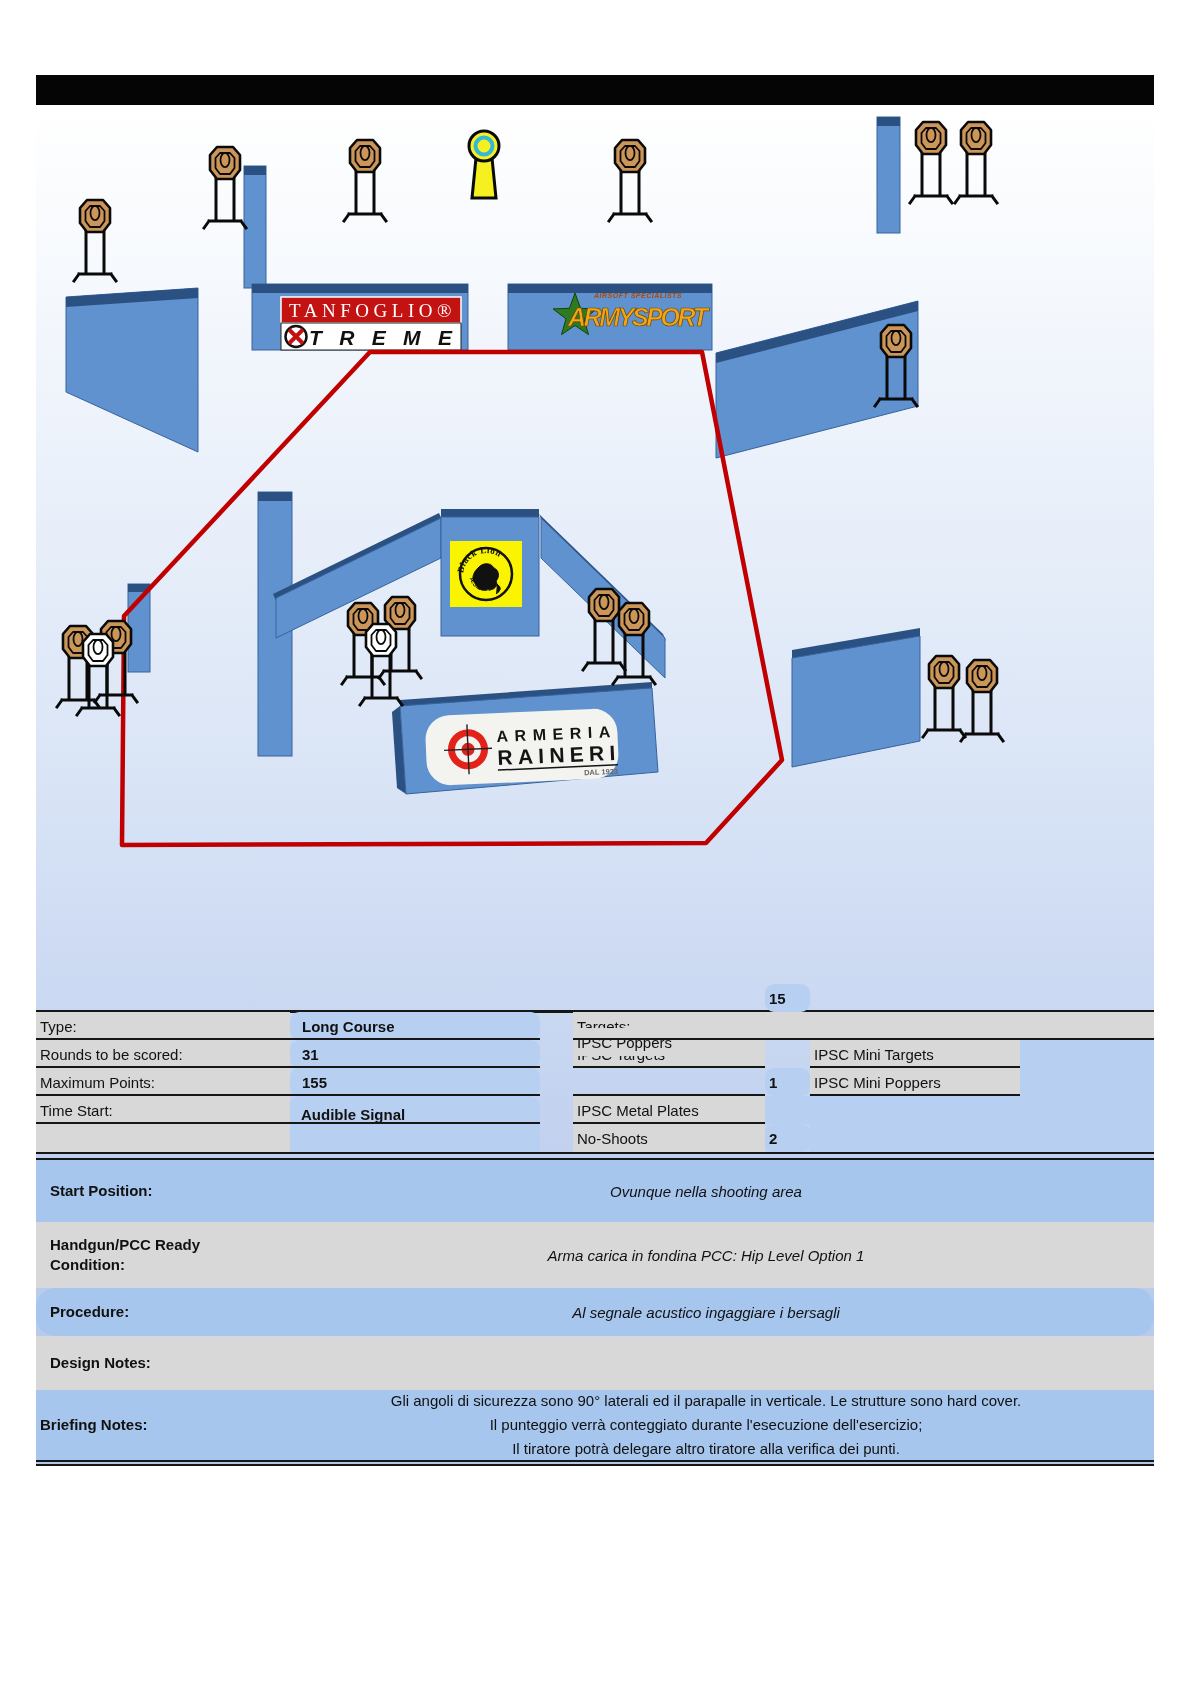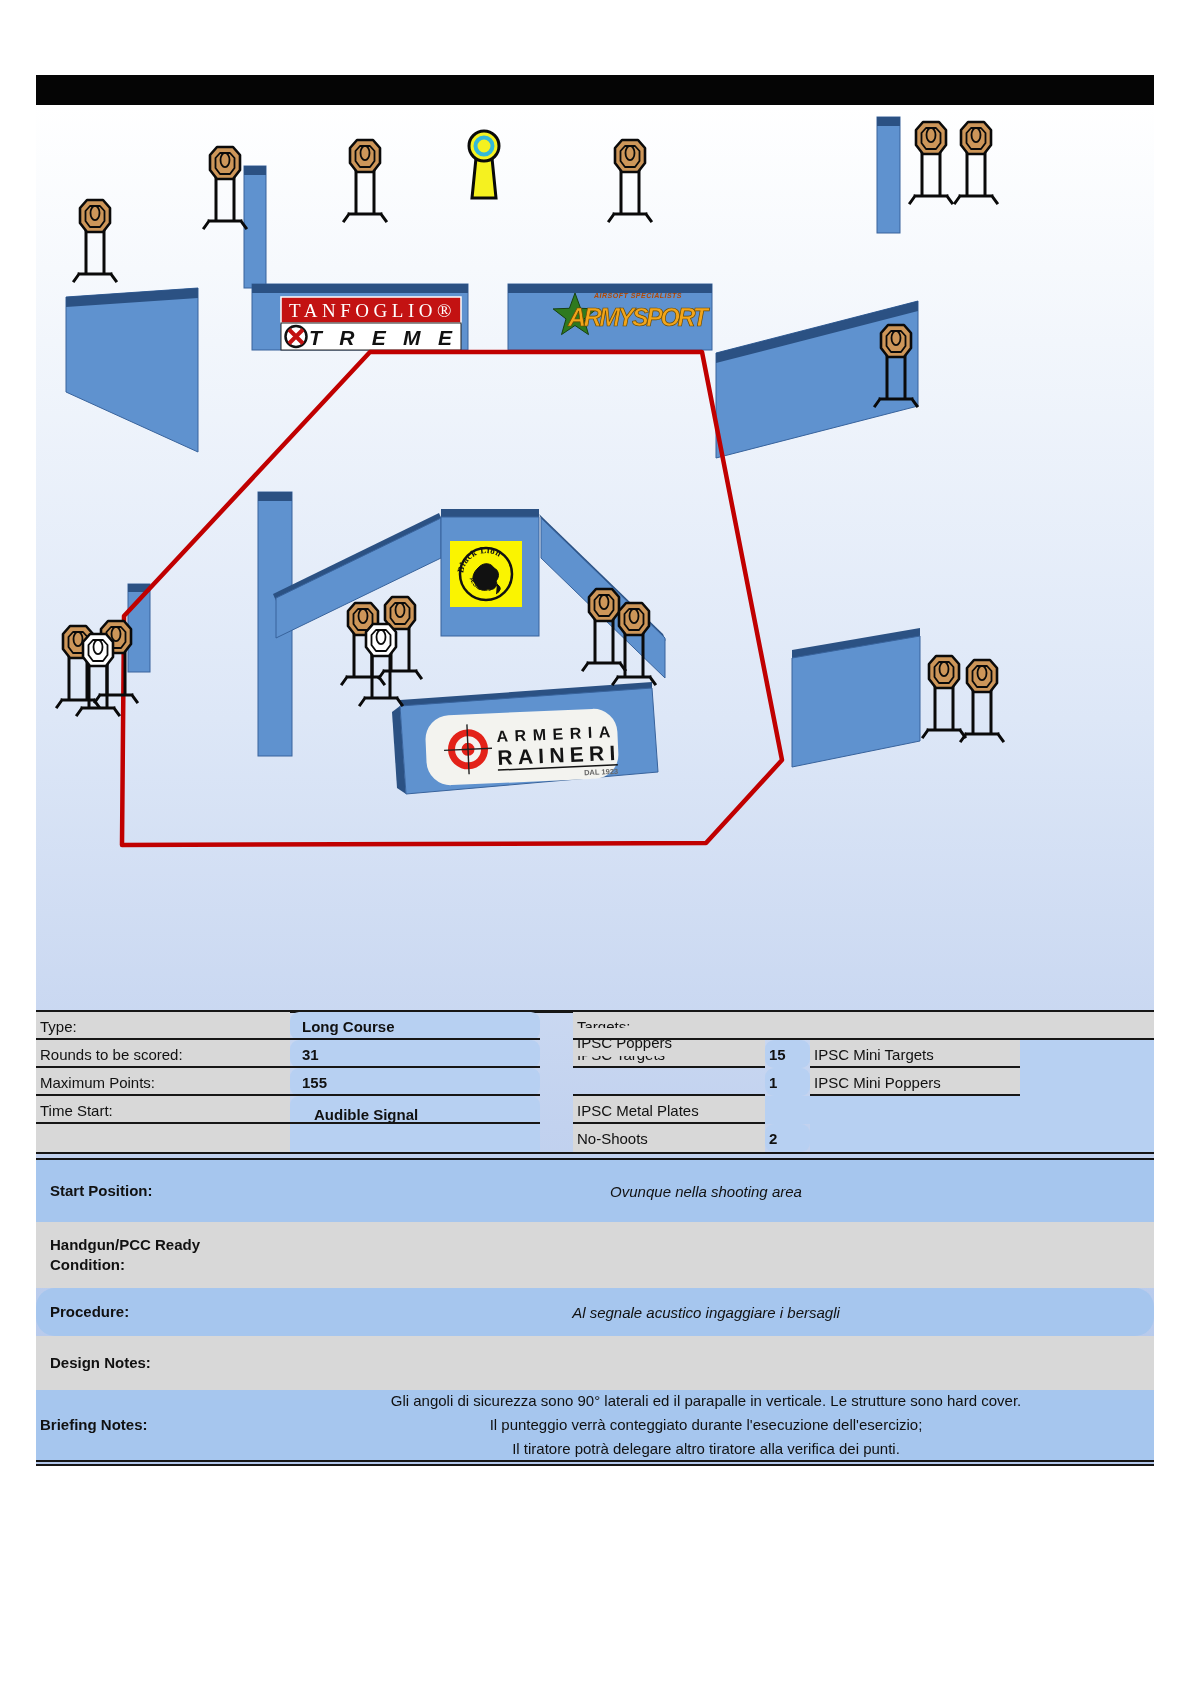--- a/index.html
+++ b/index.html
@@ -172,34 +172,34 @@
 
   <div class="cell gray" style="left:36px;top:1012px;width:254px;height:28px;">Type:</div>
   <div class="cell gray" style="left:36px;top:1040px;width:254px;height:28px;">Rounds to be scored:</div>
   <div class="cell gray" style="left:36px;top:1068px;width:254px;height:28px;">Maximum Points:</div>
   <div class="cell gray" style="left:36px;top:1096px;width:254px;height:28px;">Time Start:</div>
   <div class="cell gray" style="left:36px;top:1124px;width:254px;height:28px;"></div>
 
   <div class="cell blue bold" style="left:290px;top:1012px;width:250px;height:28px;padding-left:12px;">Long Course</div>
   <div class="cell blue bold" style="left:290px;top:1040px;width:250px;height:28px;padding-left:12px;">31</div>
   <div class="cell blue bold" style="left:290px;top:1068px;width:250px;height:28px;padding-left:12px;">155</div>
-  <div class="cell blue bold" style="left:290px;top:1096px;width:250px;height:36px;padding-left:24px;">Audible Signal</div>
+  <div class="cell blue bold" style="left:290px;top:1096px;width:250px;height:36px;padding-left:11px;">Audible Signal</div>
   <div class="cell blue" style="left:290px;top:1124px;width:250px;height:28px;"></div>
 
   <div class="hline" style="left:36px;top:1038px;width:504px;"></div>
   <div class="hline" style="left:36px;top:1066px;width:504px;"></div>
   <div class="hline" style="left:36px;top:1094px;width:504px;"></div>
   <div class="hline" style="left:36px;top:1122px;width:504px;"></div>
 
   <div class="cell gray" style="left:573px;top:1012px;width:581px;height:28px;">Targets:</div>
   <div class="cell gray" style="left:573px;top:1040px;width:192px;height:28px;">IPSC Targets</div>
   <div class="cell gray" style="left:573px;top:1028px;width:192px;height:28px;">IPSC Poppers</div>
   <div class="cell gray" style="left:573px;top:1096px;width:192px;height:28px;">IPSC Metal Plates</div>
   <div class="cell gray" style="left:573px;top:1124px;width:192px;height:28px;">No-Shoots</div>
-  <div class="cell blue bold" style="left:765px;top:1040px;width:45px;height:28px;">15</div>
+  <div class="cell blue bold" style="left:765px;top:984px;width:45px;height:28px;">15</div>
   <div class="cell blue bold" style="left:765px;top:1068px;width:45px;height:28px;">1</div>
   <div class="cell blue" style="left:765px;top:1096px;width:45px;height:28px;"></div>
   <div class="cell blue bold" style="left:765px;top:1124px;width:45px;height:28px;">2</div>
   <div class="cell gray" style="left:810px;top:1040px;width:249px;height:28px;">IPSC Mini Targets</div>
   <div class="cell gray" style="left:810px;top:1068px;width:210px;height:28px;">IPSC Mini Poppers</div>
   <div class="cell blue" style="left:1020px;top:1040px;width:134px;height:28px;"></div>
   <div class="cell blue" style="left:1020px;top:1068px;width:134px;height:28px;"></div>
   <div class="cell blue" style="left:810px;top:1096px;width:344px;height:28px;"></div>
   <div class="cell blue" style="left:810px;top:1124px;width:344px;height:28px;"></div>
 
@@ -213,20 +213,21 @@
   <div class="hline" style="left:36px;top:1152px;width:1118px;"></div>
   <div class="hline" style="left:36px;top:1158px;width:1118px;"></div>
 
   <div class="section sec-blue" style="top:1160px;height:62px;">
     <div class="sec-label">Start Position:</div>
     <div class="sec-value">Ovunque nella shooting area</div>
   </div>
 
   <div class="section sec-gray" style="top:1222px;height:66px;">
     <div class="sec-label" style="width:200px;white-space:normal;">Handgun/PCC Ready Condition:</div>
+    <div class="sec-value">Arma carica in fondina PCC: Hip Level Option 1</div>
   </div>
 
   <div class="section sec-blue" style="top:1288px;height:48px;border-radius:19px;">
     <div class="sec-label">Procedure:</div>
     <div class="sec-value">Al segnale acustico ingaggiare i bersagli</div>
   </div>
 
   <div class="section sec-gray" style="top:1336px;height:54px;">
     <div class="sec-label">Design Notes:</div>
     <div class="sec-value"></div>

